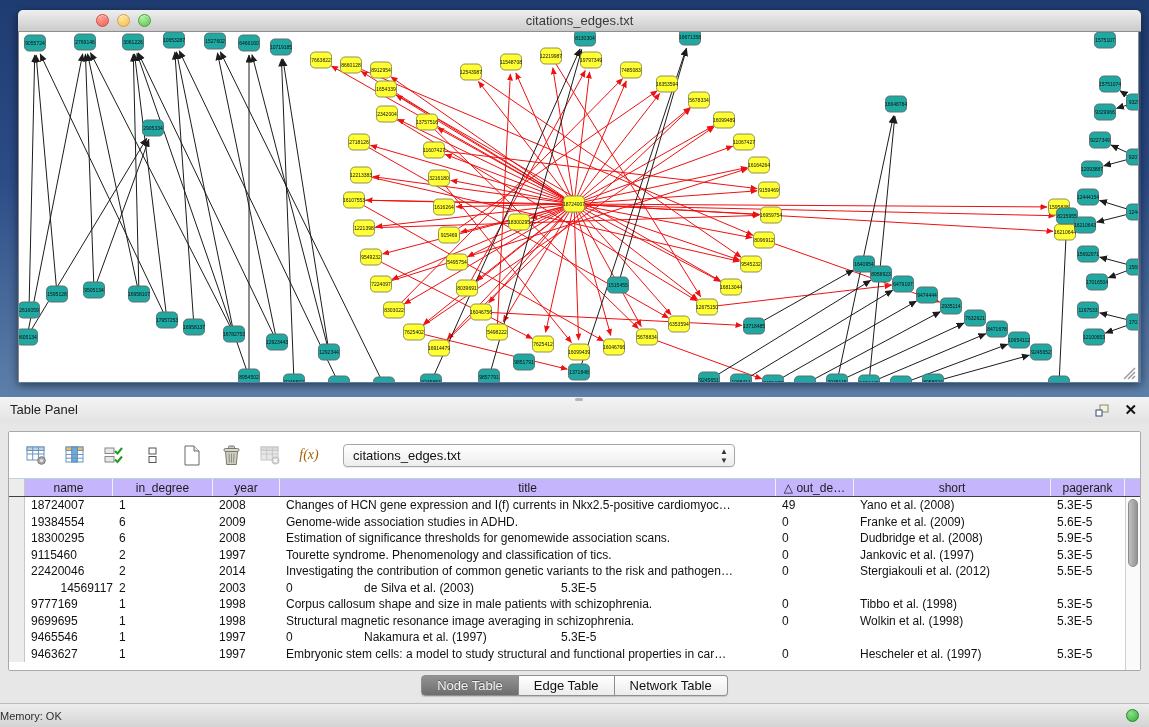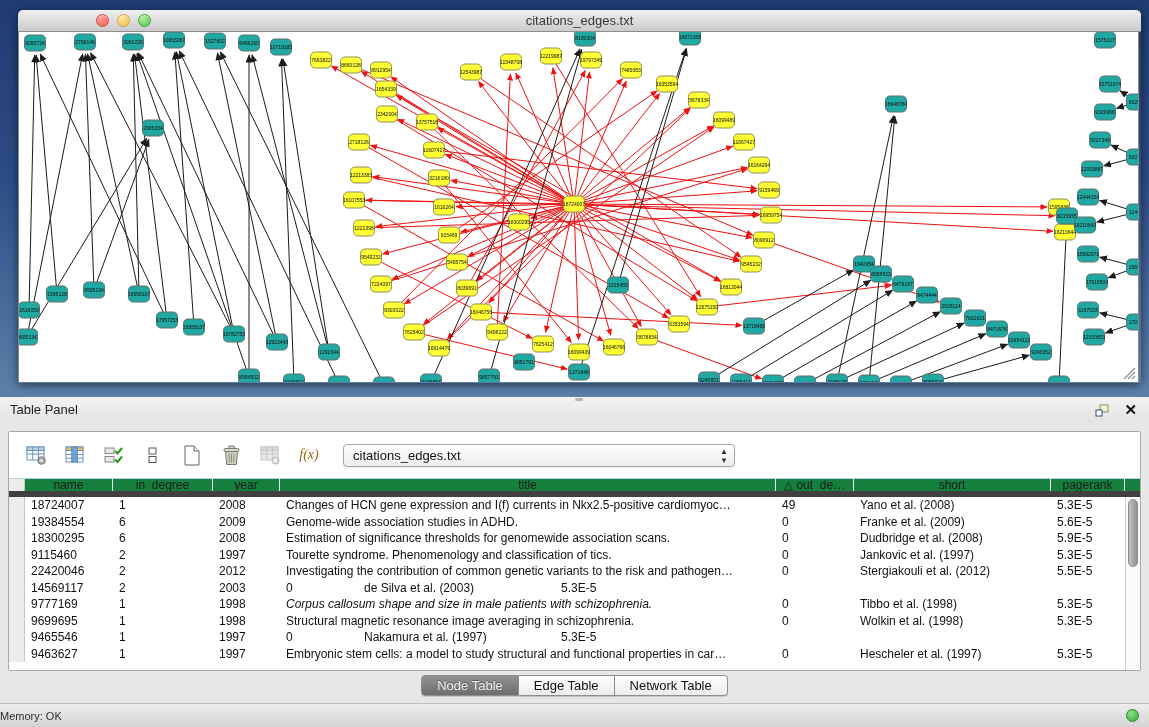--- a/index.html
+++ b/index.html
@@ -26,21 +26,21 @@
 .close-x{font-size:15px;font-weight:bold;color:#111;line-height:14px;cursor:default}
 
 .inset{position:absolute;left:8px;top:34px;width:1133px;height:240px;background:#fff;border:1px solid #a9a9a9;border-radius:2px;overflow:hidden}
 .toolbar{height:46px;display:flex;align-items:center;padding-left:14px;gap:13px;background:#fff}
 .tbtn{width:26px;height:24px;display:flex;align-items:center;justify-content:center}
 .fx-label{font-family:"Liberation Serif",serif;font-style:italic;font-size:14px;color:#a16207}
 .select{width:392px;height:23px;border:1px solid #a6a6a6;border-radius:4px;background:linear-gradient(#fff,#ededed);display:flex;align-items:center;padding:0 22px 0 9px;font-size:13px;color:#111;position:relative;margin-left:8px;box-shadow:0 1px 1px rgba(0,0,0,.08)}
 .stepper{position:absolute;right:6px;top:2px;display:flex;flex-direction:column;line-height:9px;font-size:8px;color:#333}
 
 .tbl{position:absolute;top:46px;left:0;right:0;bottom:0;font-size:12px}
-.thead{display:flex;height:19px;background:#15803d;border-top:1px solid #bcd2de;border-bottom:6px solid #404040}
+.thead{display:flex;height:19px;background:#c4b5fd;border-top:1px solid #bcd2de;border-bottom:1px solid #404040}
 .th{display:flex;align-items:center;justify-content:center;border-right:1px solid #e9f3f9;color:#1c1c1c;white-space:nowrap;overflow:hidden}
 .th.gutter,.td.gutter{background:#ececec;border-right:1px solid #c7c7c7}
 .tbody{position:absolute;top:19px;left:0;right:15px;bottom:0;overflow:hidden;background:#fff}
 .tr{display:flex;height:16.5px;align-items:center}
 .td{padding-left:6px;white-space:nowrap;overflow:hidden;color:#111}
 .scrollbar{position:absolute;right:0;top:19px;bottom:0;width:15px;background:#fafafa;border-left:1px solid #cfcfcf}
 .thumb{position:absolute;left:2px;top:2px;width:10px;height:68px;border-radius:6px;background:linear-gradient(90deg,#c2c2c2,#939393);border:1px solid #8b8b8b}
 
 .tabsbar{position:absolute;top:278px;left:0;width:100%;display:flex;justify-content:center}
 .seg{height:21px;line-height:20px;padding:0 15px;font-size:13px;border:1px solid #8f8f8f;border-left:none;background:linear-gradient(#fff,#ececec);color:#111;box-shadow:0 1px 1px rgba(0,0,0,.15)}
@@ -800,41 +800,41 @@
             <div class="td" style="width: 67px;">1997</div>
             <div class="td" style="width: 496px;">Tourette syndrome. Phenomenology and classification of tics.</div>
             <div class="td" style="width: 78px;">0</div>
             <div class="td" style="width: 197px;">Jankovic et al. (1997)</div>
             <div class="td" style="width: 74px;">5.3E-5</div>
           </div>
           <div class="tr">
             <div class="td gutter" style="width: 16px; height: 100%;"></div>
             <div class="td" style="width: 88px;">22420046</div>
             <div class="td" style="width: 100px;">2</div>
-            <div class="td" style="width: 67px;">2012</div>
+            <div class="td" style="width: 67px;">2014</div>
             <div class="td" style="width: 496px;">Investigating the contribution of common genetic variants to the risk and pathogen…</div>
             <div class="td" style="width: 78px;">0</div>
             <div class="td" style="width: 197px;">Stergiakouli et al. (2012)</div>
             <div class="td" style="width: 74px;">5.5E-5</div>
           </div>
           <div class="tr">
             <div class="td gutter" style="width: 16px; height: 100%;"></div>
-            <div class="td" style="width: 88px;">14569117</div>
+            <div class="td" style="width: 88px; text-align: right;">14569117</div>
             <div class="td" style="width: 100px;">2</div>
             <div class="td" style="width: 67px;">2003</div>
             <div class="td" style="width: 78px;">0</div>
             <div class="td" style="width: 197px;">de Silva et al. (2003)</div>
             <div class="td" style="width: 74px;">5.3E-5</div>
           </div>
           <div class="tr">
             <div class="td gutter" style="width: 16px; height: 100%;"></div>
             <div class="td" style="width: 88px;">9777169</div>
             <div class="td" style="width: 100px;">1</div>
             <div class="td" style="width: 67px;">1998</div>
-            <div class="td" style="width: 496px; font-style: italic;">Corpus callosum shape and size in male patients with schizophrenia.</div>
+            <div class="td" style="width: 496px;">Corpus callosum shape and size in male patients with schizophrenia.</div>
             <div class="td" style="width: 78px;">0</div>
             <div class="td" style="width: 197px;">Tibbo et al. (1998)</div>
             <div class="td" style="width: 74px;">5.3E-5</div>
           </div>
           <div class="tr">
             <div class="td gutter" style="width: 16px; height: 100%;"></div>
             <div class="td" style="width: 88px;">9699695</div>
             <div class="td" style="width: 100px;">1</div>
             <div class="td" style="width: 67px;">1998</div>
             <div class="td" style="width: 496px;">Structural magnetic resonance image averaging in schizophrenia.</div>

